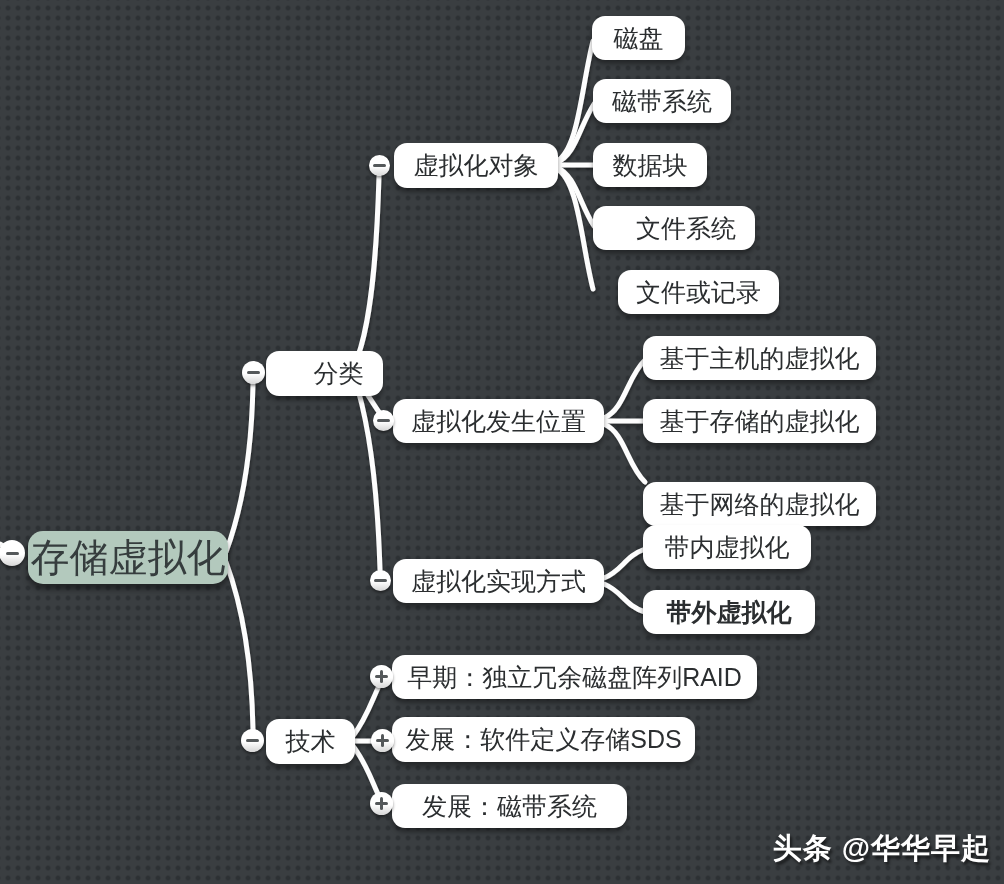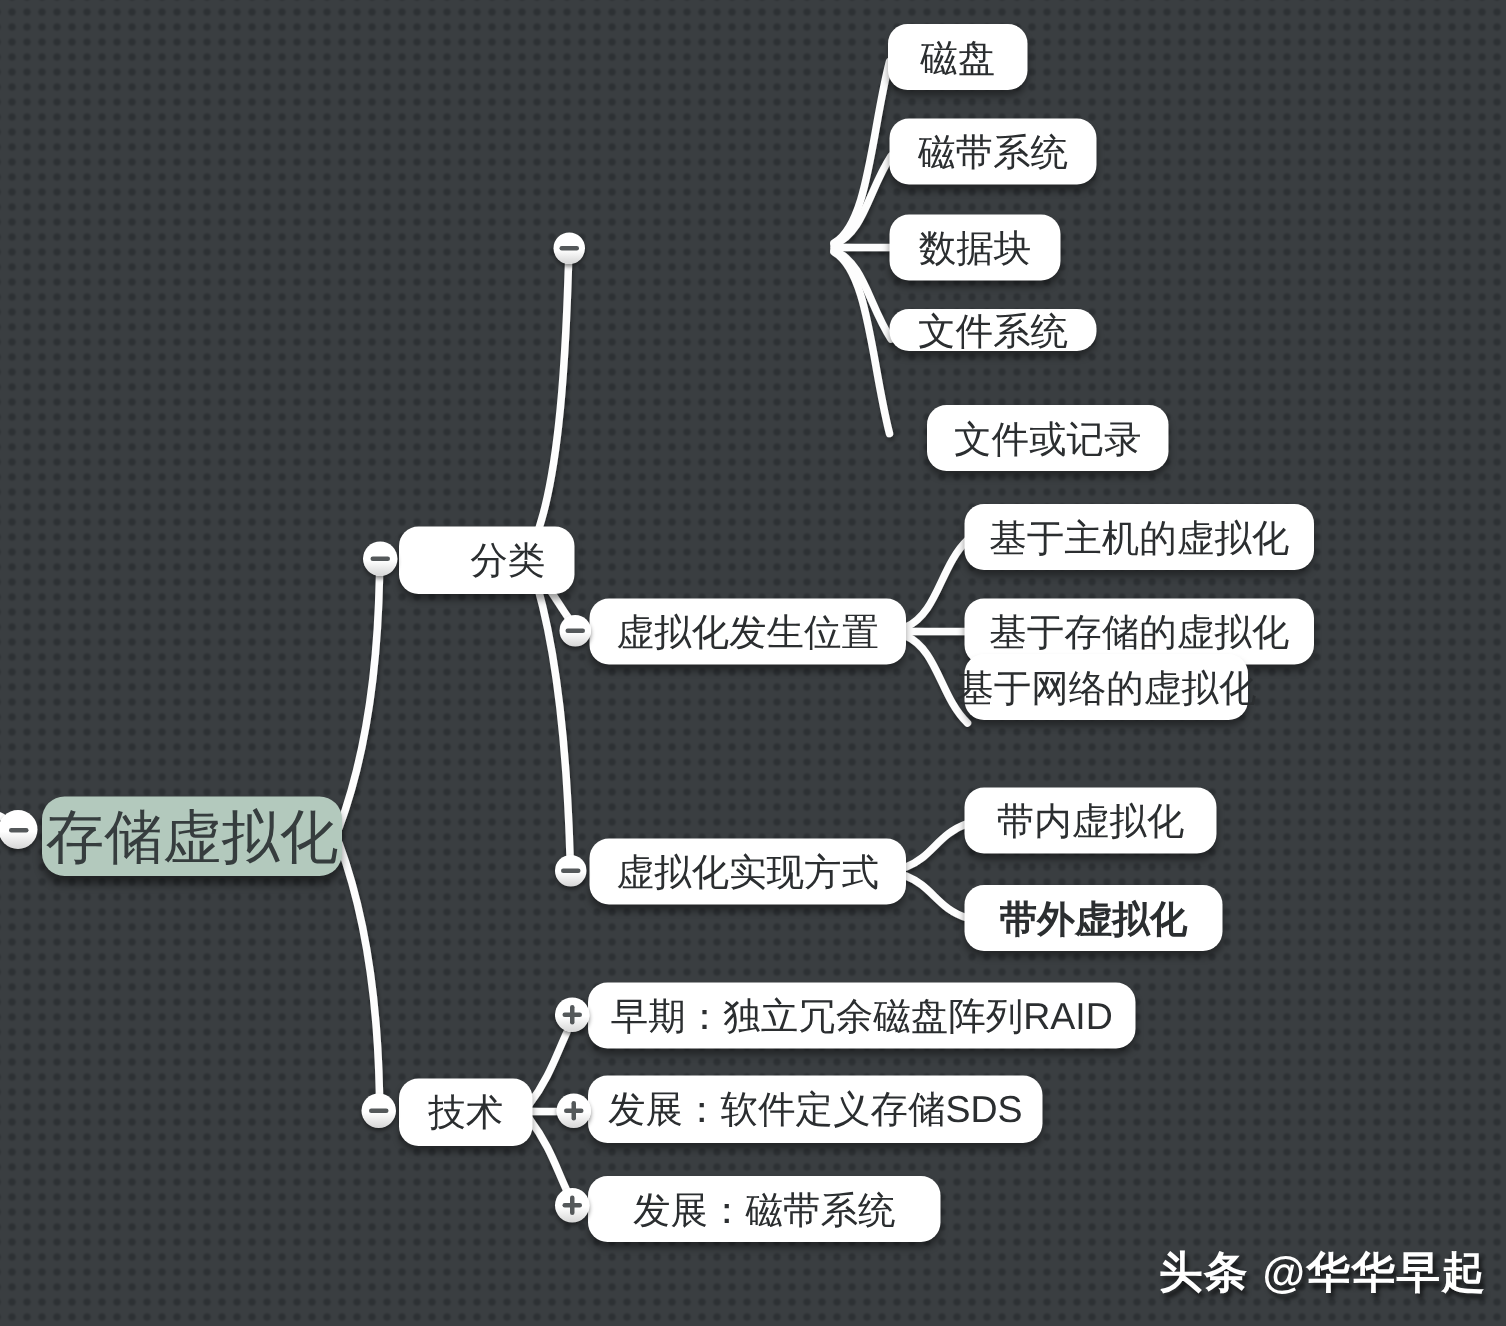--- a/index.html
+++ b/index.html
@@ -74,38 +74,39 @@
       <path d="M353,736 C366,719 371,703 378,688"></path>
       <path d="M353,741 C360,741 366,741 372,741"></path>
       <path d="M353,746 C366,763 371,779 378,794"></path>
     </g>
   </svg>
 
   <div class="node root" style="left:28px;top:531px;width:200px;height:53px;">存储虚拟化</div>
 
   <div class="node" style="left:266px;top:351px;width:89px;height:45px;padding-left:28px;">分类</div>
 
+  <div class="node" style="left:394px;top:143px;width:164px;height:45px;">虚拟化对象</div>
 
   <div class="node" style="left:592px;top:16px;width:93px;height:44px;">磁盘</div>
 
   <div class="node" style="left:593px;top:79px;width:138px;height:44px;">磁带系统</div>
 
   <div class="node" style="left:593px;top:143px;width:114px;height:44px;">数据块</div>
 
-  <div class="node" style="left:593px;top:206px;width:138px;height:28px;">文件系统</div>
+  <div class="node" style="left:593px;top:206px;width:138px;height:44px;padding-left:24px;">文件系统</div>
 
   <div class="node" style="left:593px;top:270px;width:161px;height:44px;margin-left:25px;">文件或记录</div>
 
   <div class="node" style="left:393px;top:399px;width:211px;height:44px;text-align:right;">虚拟化发生位置</div>
 
   <div class="node" style="left:643px;top:336px;width:233px;height:44px;">基于主机的虚拟化</div>
 
   <div class="node" style="left:643px;top:399px;width:233px;height:44px;">基于存储的虚拟化</div>
 
-  <div class="node" style="left:643px;top:436px;width:189px;height:44px;text-align:center;">基于网络的虚拟化</div>
+  <div class="node" style="left:643px;top:482px;width:233px;height:44px;text-align:center;">基于网络的虚拟化</div>
 
   <div class="node" style="left:393px;top:559px;width:211px;height:44px;">虚拟化实现方式</div>
 
   <div class="node" style="left:643px;top:525px;width:168px;height:44px;">带内虚拟化</div>
 
   <div class="node" style="left:643px;top:590px;width:172px;height:44px;font-weight:bold;">带外虚拟化</div>
 
   <div class="node" style="left:266px;top:719px;width:89px;height:45px;">技术</div>
 
   <div class="node" style="left:392px;top:655px;width:365px;height:44px;">早期：独立冗余磁盘阵列RAID</div>

